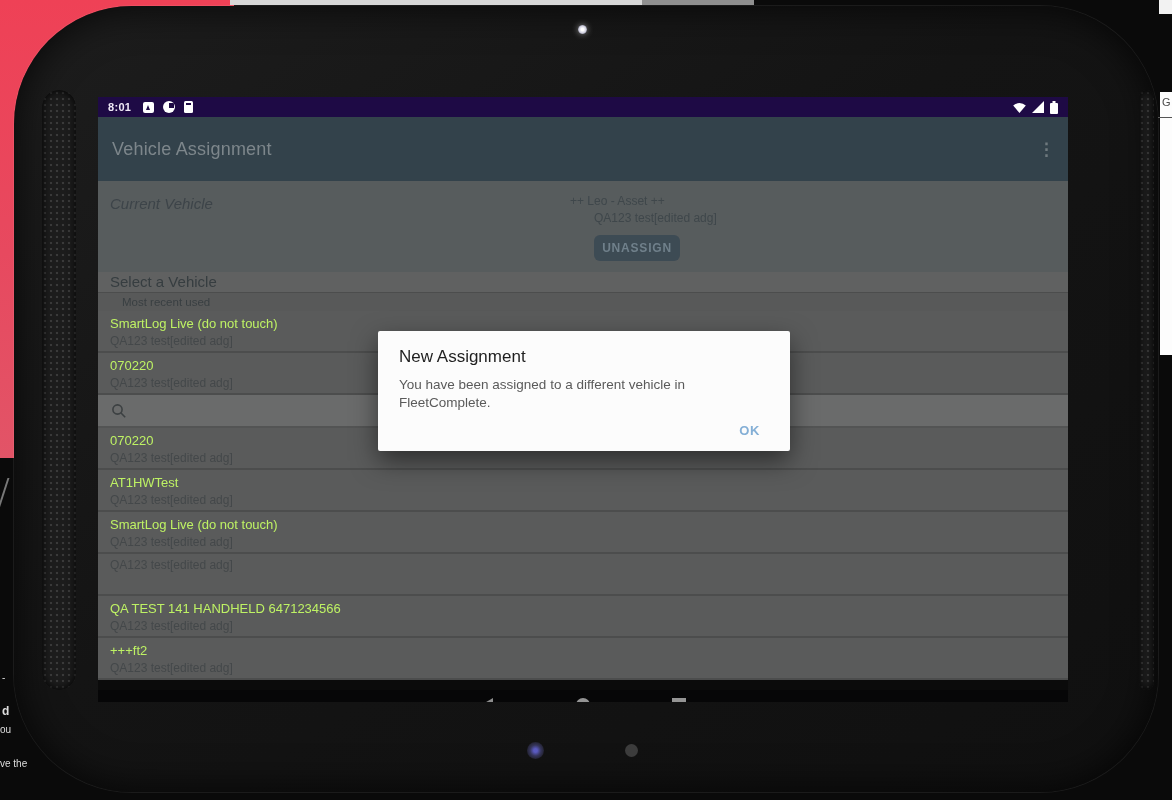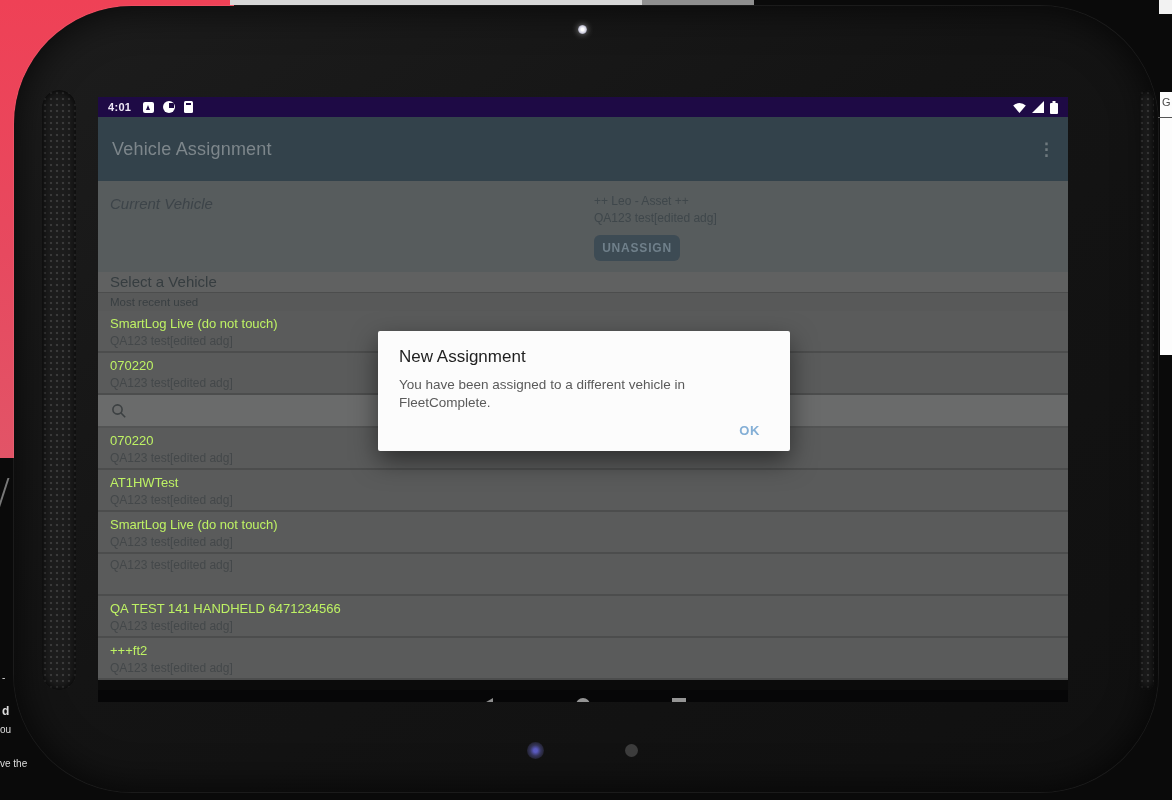--- a/index.html
+++ b/index.html
@@ -55,30 +55,30 @@
   .sb-right{margin-left:auto;display:flex;align-items:center;gap:5px;}
 
   .toolbar{height:64px;background:#33424b;display:flex;align-items:center;
            padding:0 14px;flex:0 0 auto;}
   .toolbar-title{font-size:18px;font-weight:500;color:#7d868b;letter-spacing:0.2px;}
   .overflow{margin-left:auto;color:#6f797e;font-size:17px;font-weight:bold;line-height:17px;
             width:16px;text-align:center;cursor:pointer;}
 
   .current{height:91px;background:#575c5d;position:relative;flex:0 0 auto;}
   .current-label{position:absolute;left:12px;top:14px;font-size:15px;color:#3d4449;font-style:italic;}
-  .cv-name{position:absolute;left:496px;top:13px;font-size:12px;color:#3f474b;}
+  .cv-name{position:absolute;left:472px;top:13px;font-size:12px;color:#3f474b;}
   .cv-sub{position:absolute;left:496px;top:30px;font-size:12px;color:#3f474b;}
   .unassign{position:absolute;left:496px;top:54px;width:86px;height:26px;background:#3d4b54;
             border:none;border-radius:6px;color:#70808b;font-size:12px;font-weight:bold;
             letter-spacing:0.8px;font-family:"Liberation Sans",sans-serif;}
 
   .sel-header{height:20px;background:#606161;color:#363d40;font-size:15px;
               line-height:20px;padding-left:12px;flex:0 0 auto;}
   .recent-header{height:19px;background:#585959;color:#393f42;font-size:11.5px;
-                 line-height:18px;padding-left:12px;border-top:1px solid #4c4d4d;flex:0 0 auto;}
+                 line-height:18px;padding-left:24px;border-top:1px solid #4c4d4d;flex:0 0 auto;}
 
   .vrow{height:42px;background:#5a5b5b;border-bottom:2px solid #4c4d4d;
         padding:3px 12px 0 12px;flex:0 0 auto;cursor:pointer;}
   .vrow .t{font-size:13px;color:#bef264;line-height:19px;white-space:nowrap;}
   .vrow .s{font-size:12px;color:#44484a;line-height:16px;white-space:nowrap;}
 
   .searchbar{height:33px;background:#6a6b6b;border-bottom:2px solid #535454;
              display:flex;align-items:center;padding-left:13px;flex:0 0 auto;cursor:text;}
 
   .list-gap{height:10px;background:#0b0b0b;flex:0 0 auto;}
@@ -121,21 +121,21 @@
   <div class="tablet"></div>
   <div class="grille left"></div>
   <div class="grille right"></div>
   <div class="cam-top"></div>
   <div class="cam-bottom"></div>
   <div class="dot-bottom"></div>
 
   <div class="screen">
 
     <div class="statusbar">
-      <span class="sb-time">4:01</span>
+      <span class="sb-time">8:01</span>
       <span class="sb-icons-left">
         <span class="sb-ic1"></span>
         <span class="sb-ic2"></span>
         <span class="sb-ic3"></span>
       </span>
       <span class="sb-right">
         <svg width="15" height="13" viewBox="0 0 15 13">
           <path d="M1.2,4.6 A9,9 0 0 1 13.8,4.6 L7.5,12 Z" fill="#ffffff"></path>
         </svg>
         <svg width="13" height="13" viewBox="0 0 13 13">

